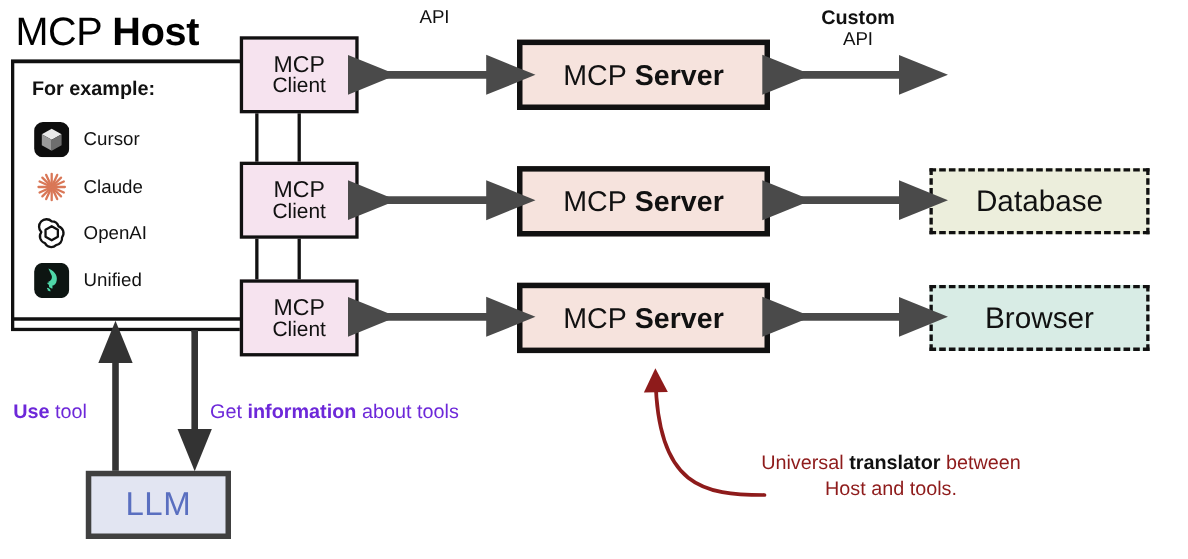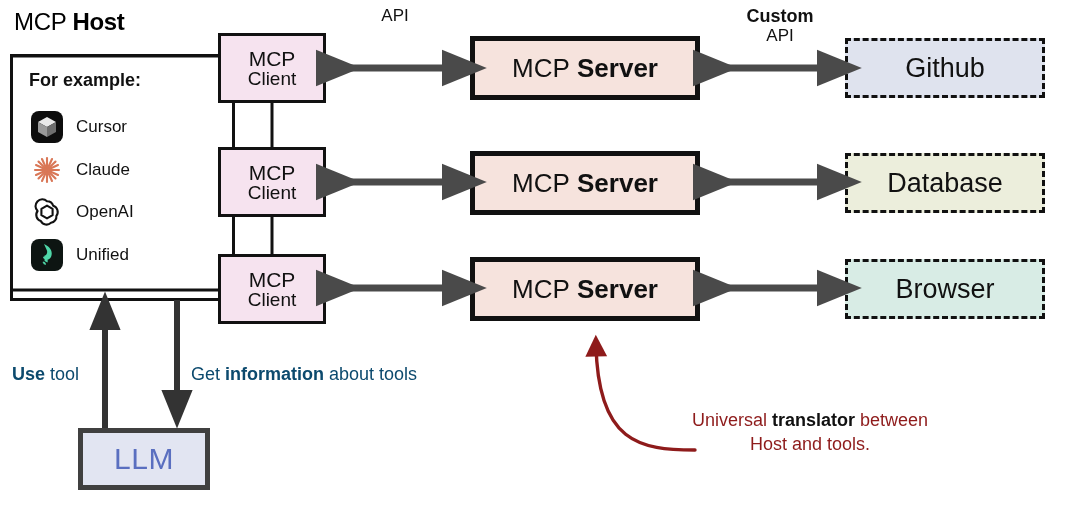--- a/index.html
+++ b/index.html
@@ -13,21 +13,21 @@
     height: 508px;
     background: #ffffff;
     font-family: "Liberation Sans", sans-serif;
     overflow: hidden;
   }
   .abs { position: absolute; }
 
   
   #host-title {
     left: 14px; top: 8px;
-    font-size: 24px;
+    font-size: 36px;
     color: #000;
     white-space: nowrap;
     letter-spacing: -0.3px;
   }
   #host-title .b { font-weight: bold; }
 
   #host-box {
     left: 10px; top: 54px;
     width: 225px; height: 247px;
     border: 3px solid #111;
@@ -108,21 +108,21 @@
     text-align: center;
     line-height: 1.12;
     color: #111;
     white-space: nowrap;
   }
   .api-label .top { font-size: 18px; font-weight: bold; display: block; }
   .api-label .bot { font-size: 17px; display: block; }
 
   .flow-label {
     font-size: 18px;
-    color: #0c4a6e;
+    color: #6d28d9;
     white-space: nowrap;
   }
   .flow-label .b { font-weight: bold; }
 
   
   #llm-box {
     left: 78px; top: 428px;
     width: 132px; height: 62px;
     border: 5px solid #404040;
     box-sizing: border-box;
@@ -250,23 +250,20 @@
     <span>
       <span>MCP</span>&nbsp;<span class="b">Server</span>
     </span>
   </div>
   <div class="abs server-box" style="left:470px; top:257px">
     <span>
       <span>MCP</span>&nbsp;<span class="b">Server</span>
     </span>
   </div>
 
-  <div class="abs res-box" style="left:845px; top:38px; background:#dfe3ee">
-    <span>Github</span>
-  </div>
   <div class="abs res-box" style="left:845px; top:153px; background:#eceedc">
     <span>Database</span>
   </div>
   <div class="abs res-box" style="left:845px; top:259px; background:#d8ece5">
     <span>Browser</span>
   </div>
 
   <div class="abs api-label" style="left:330px; top:6px; width:130px">
     <span class="bot">API</span>
   </div>

